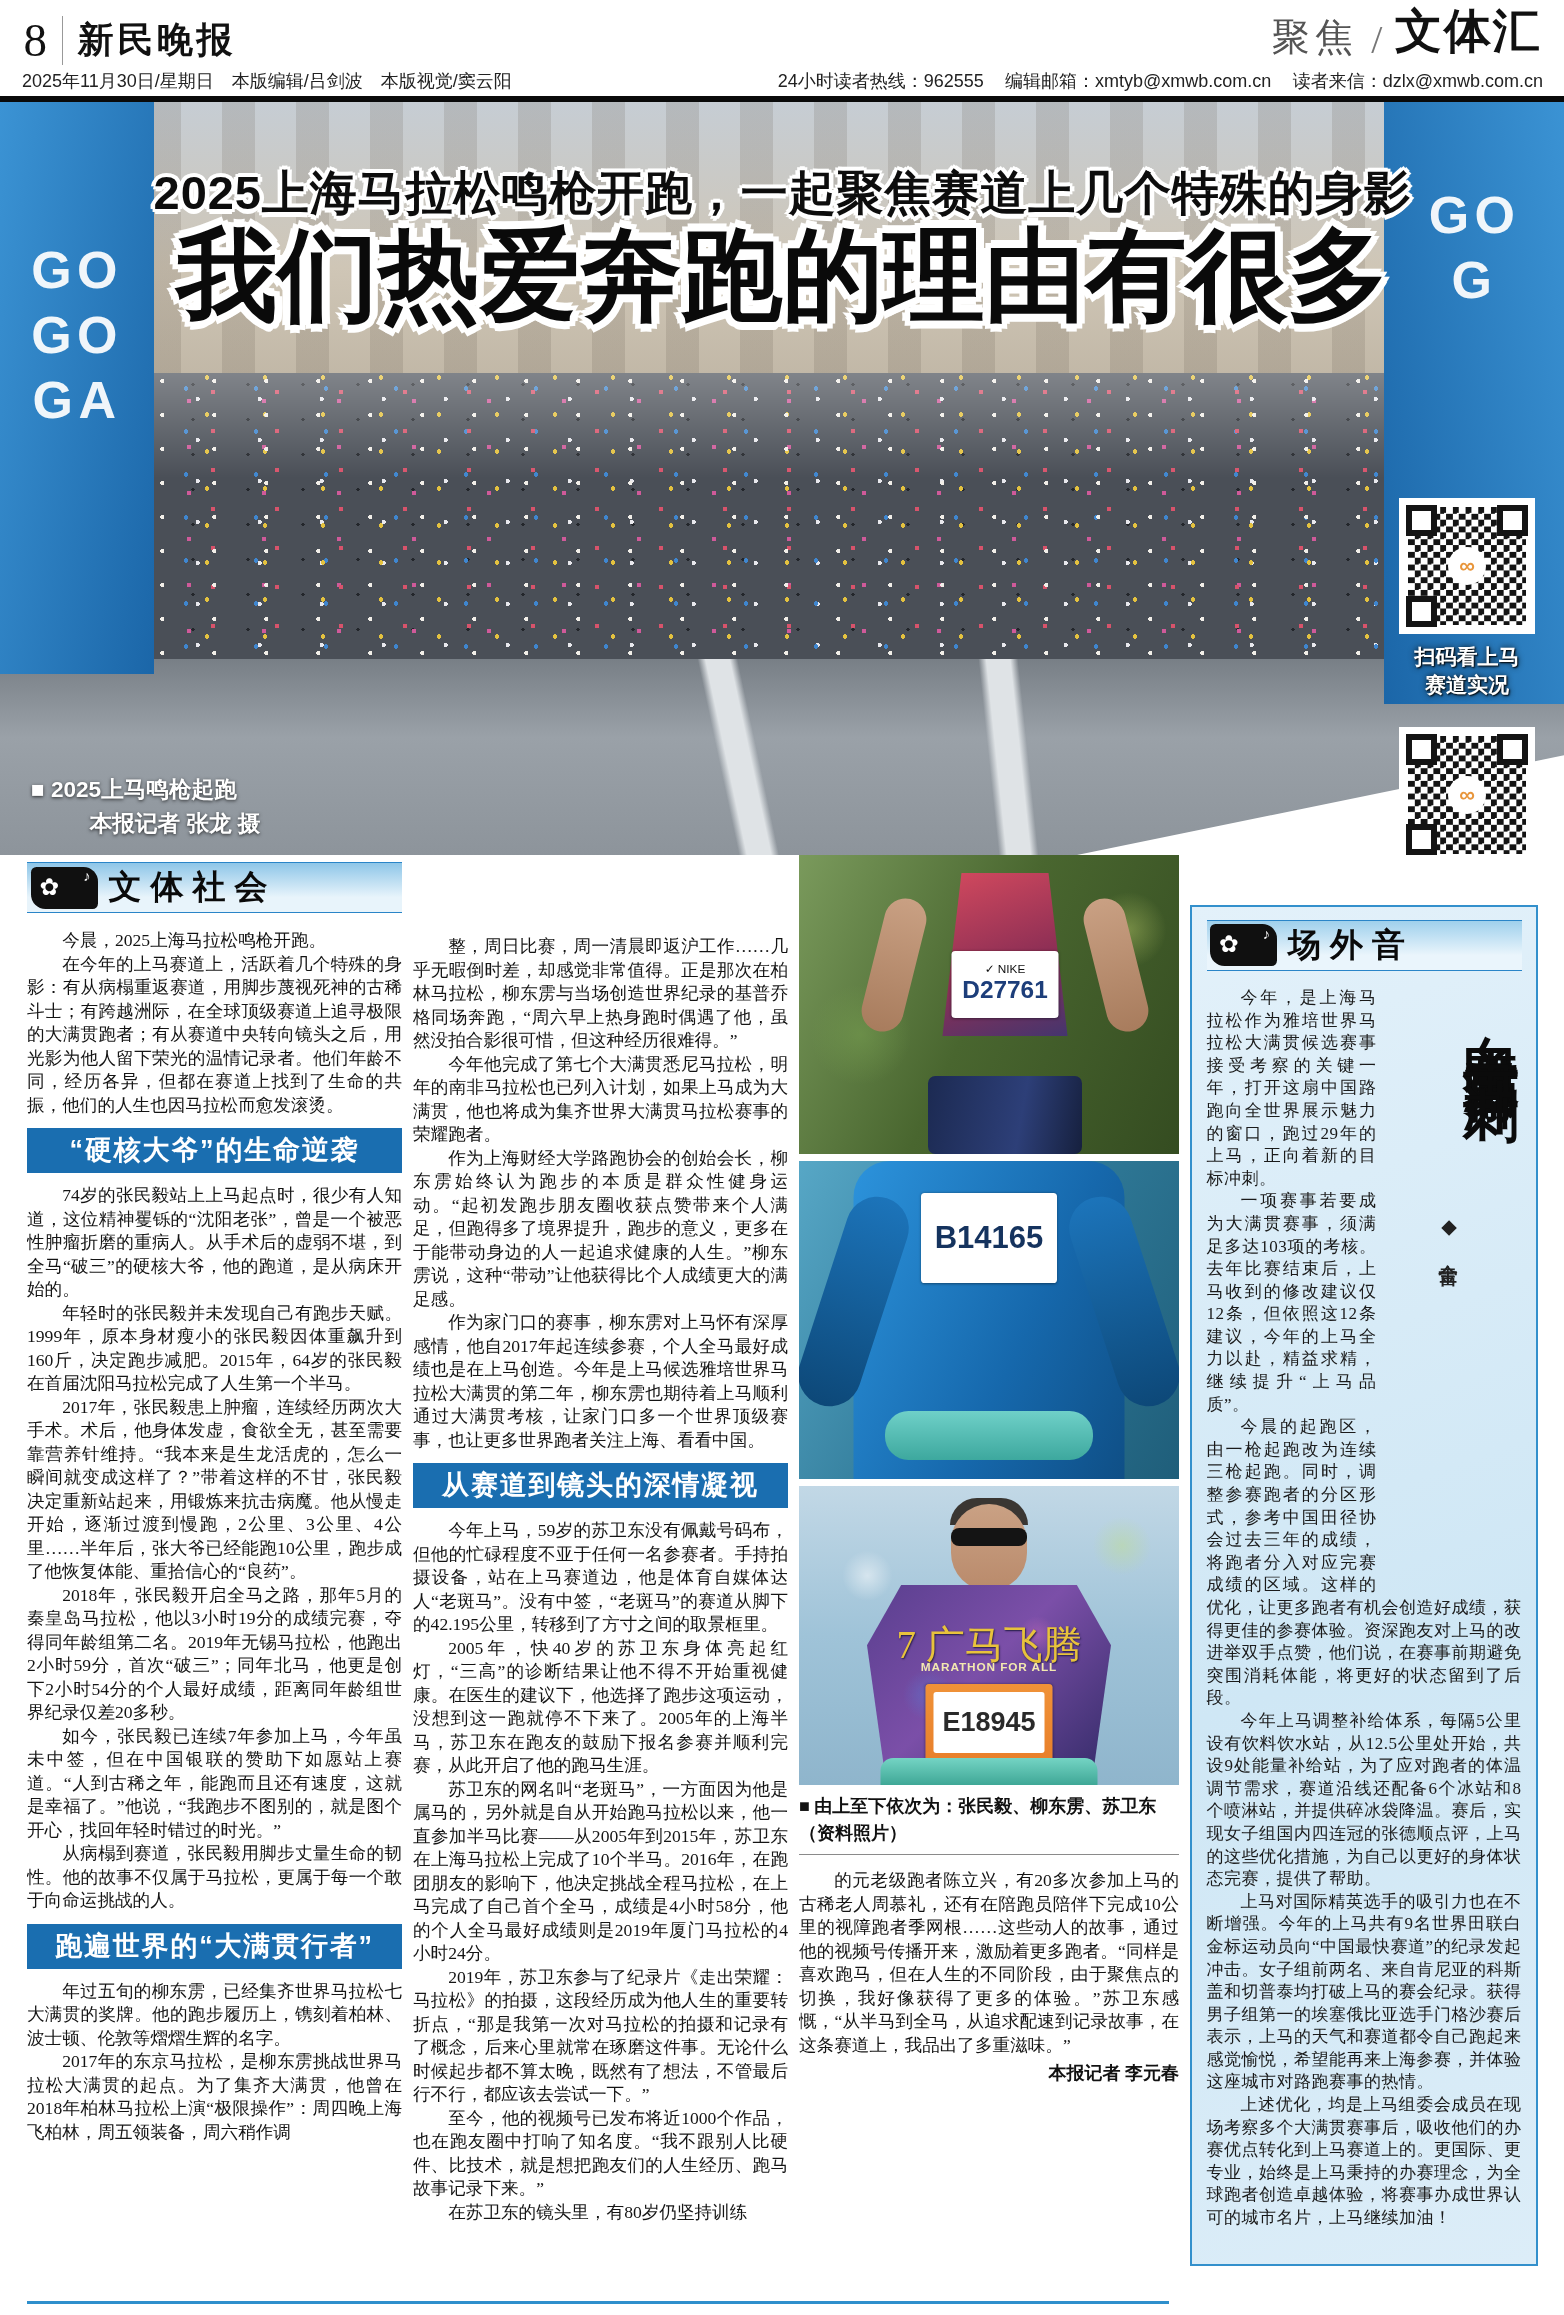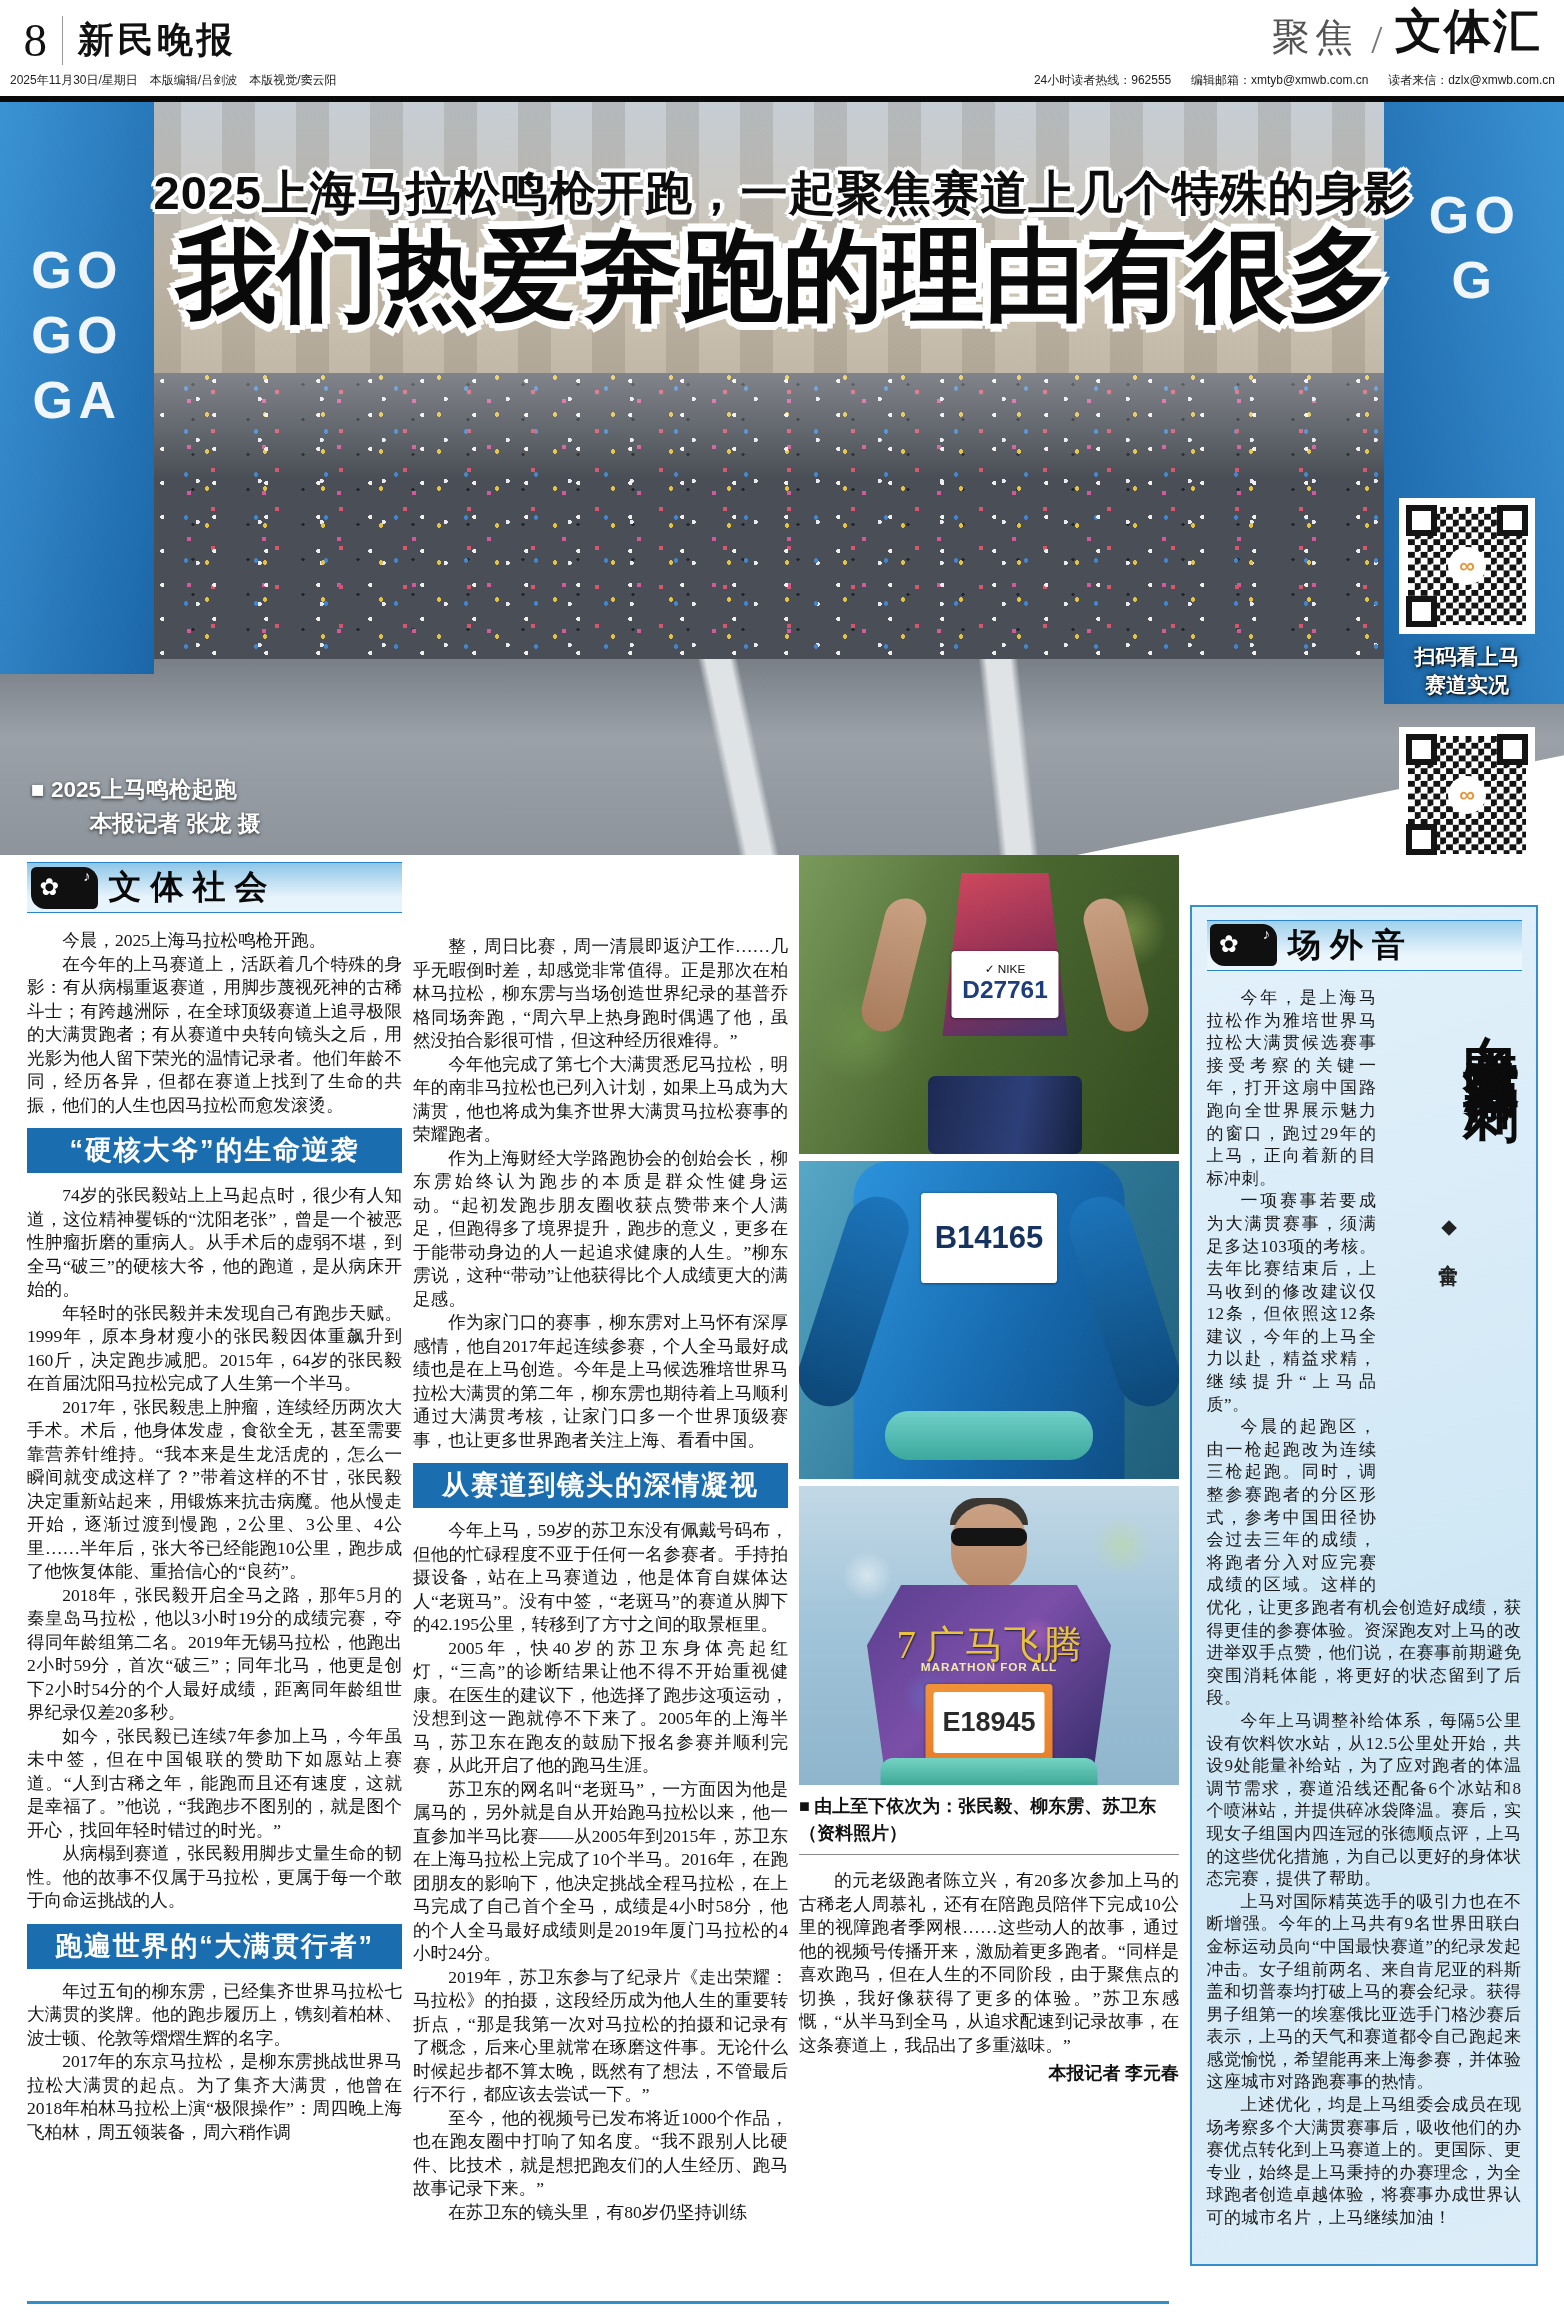--- a/index.html
+++ b/index.html
@@ -11,21 +11,21 @@
   .mh-left{display:flex;align-items:center;gap:14.5px;}
   .pagenum{font-size:47px;font-weight:400;line-height:1;}
   .mh-div{width:1.8px;height:49px;background:#999;}
   .paper-name{font-size:36px;font-weight:900;font-family:"Liberation Serif",serif;letter-spacing:3.6px;}
   .mh-right{display:flex;align-items:flex-end;gap:12.7px;padding-bottom:1.8px;}
   .sec-light{font-size:38px;color:#555;font-family:"Liberation Serif",serif;letter-spacing:5.4px;}
   .sec-slash{font-size:40px;color:#777;}
   .sec-bold{font-size:47px;font-weight:900;font-family:"Liberation Sans",sans-serif;letter-spacing:1.8px;}
   
   .dateline{position:absolute;top:67px;left:0;right:0;height:27px;display:flex;justify-content:space-between;
-            padding:0 10px;font-size:12px;color:#222;align-items:center;font-family:"Liberation Sans",sans-serif;}
+            padding:0 22px;font-size:18px;color:#222;align-items:center;font-family:"Liberation Sans",sans-serif;}
   .dl-right span{margin-left:16.3px;}
   .black-rule{position:absolute;top:96px;left:0;right:0;height:6.3px;background:#0a0a0a;}
   
   .hero{position:absolute;top:102px;left:0;right:0;height:753px;overflow:hidden;background:#b9c4cd;}
   .hero-sky{position:absolute;top:0;left:0;right:0;height:40%;
     background:linear-gradient(#c6cdd4 0%,#cfc6b6 55%,#beb4a3 100%);}
   .hero-sky::after{content:"";position:absolute;inset:0;
     background:repeating-linear-gradient(90deg,rgba(90,80,68,.16) 0 33px,transparent 33px 74px);}
   .hero-crowd{position:absolute;top:36%;left:0;right:0;height:40%;background-color:#4a4f57;
     background-image:

